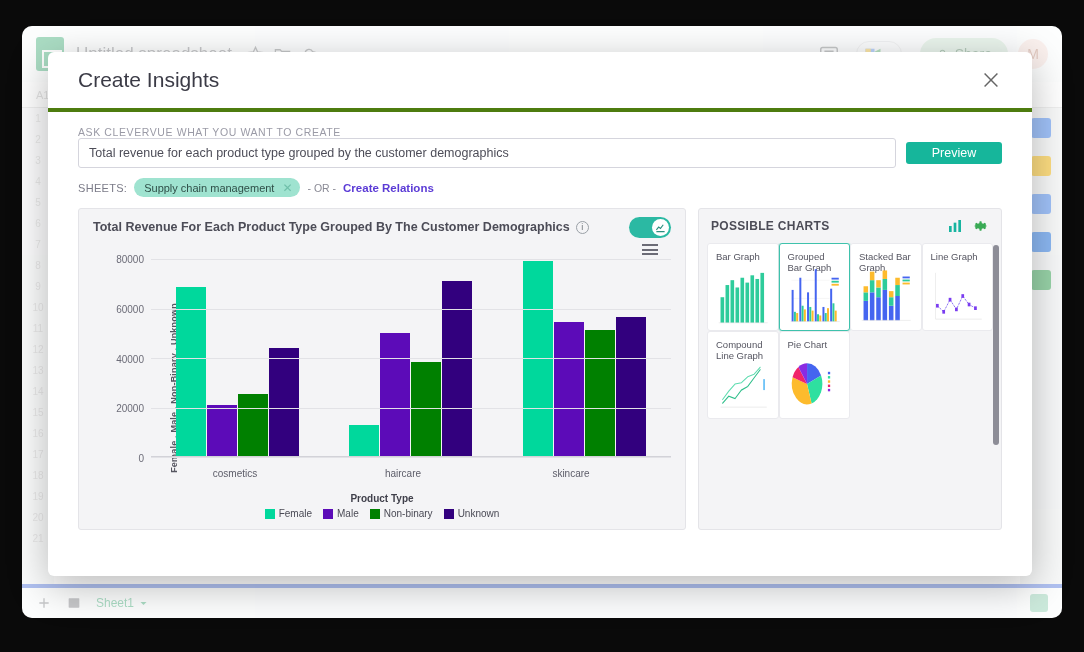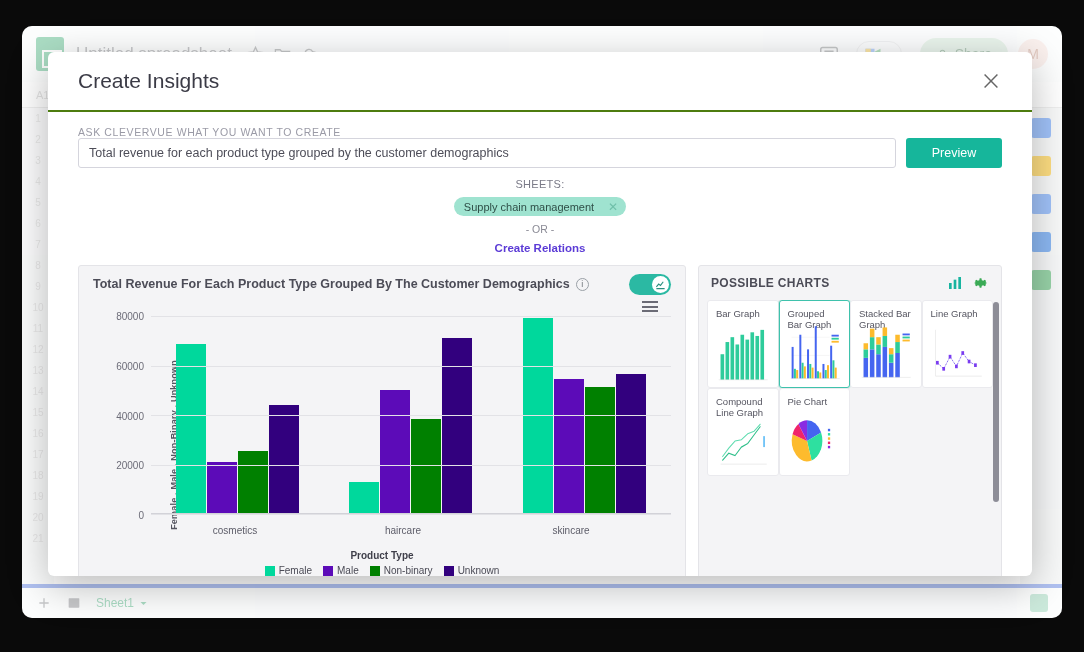--- a/index.html
+++ b/index.html
@@ -84,46 +84,46 @@
 
   
   .modal {
     position: absolute; left: 48px; top: 52px; width: 984px; height: 524px;
     background: #ffffff; border-radius: 6px;
     box-shadow: 0 10px 40px rgba(0,0,0,.28);
     display: flex; flex-direction: column;
   }
   .modal-header {
     height: 60px; display: flex; align-items: center; padding: 8px 30px;
-    flex: 0 0 auto; border-bottom: 2px solid #4d7c0f;
+    flex: 0 0 auto; border-bottom: 4px solid #4d7c0f;
   }
   .modal-title { font-size: 21px; color: #3b3b46; font-weight: 400; }
   .hdr-spacer { flex: 1 1 auto; }
   .close-x { width: 22px; height: 22px; color: #666; cursor: pointer; }
 
   .modal-body { flex: 1 1 auto; padding: 14px 30px 0 30px; overflow: hidden; }
   .ask-label {
     font-size: 10.5px; color: #9a9aa6; letter-spacing: .6px; margin-bottom: 0;
   }
   .query-row { display: flex; align-items: center; gap: 10px; }
   .query-input {
     flex: 1 1 auto; height: 30px; border: 1px solid #d5d5dd; border-radius: 3px;
     font-size: 12.5px; color: #4d4d58; padding: 0 10px;
     font-family: "Liberation Sans", sans-serif; background: #fff;
   }
   .preview-btn {
-    width: 96px; height: 30px; background: #16b69b; color: #fff; border: none;
+    width: 96px; height: 22px; background: #16b69b; color: #fff; border: none;
     border-radius: 3px; font-size: 12.5px; cursor: pointer;
     font-family: "Liberation Sans", sans-serif;
   }
-  .sheets-row { display: flex; align-items: center; gap: 7px; margin-top: 10px; font-size: 11px; flex-direction: column; }
+  .sheets-row { display: flex; align-items: center; gap: 7px; margin-top: 10px; font-size: 11px; }
   .sheets-label { color: #7b7b88; letter-spacing: .3px; }
   .sheet-chip {
     background: #9fe3d0; color: #2f4f48; border-radius: 11px; height: 19px;
-    display: flex; align-items: center; gap: 14px; padding: 0 8px 0 10px; font-size: 11px;
+    display: flex; align-items: center; gap: 8px; padding: 0 8px 0 10px; font-size: 11px;
   }
   .chip-x { color: #6fbfa9; font-size: 12px; cursor: pointer; line-height: 1; }
   .or-text { color: #8a8a95; font-size: 10.5px; }
   .create-rel { color: #5b3bd6; font-size: 11.5px; font-weight: bold; cursor: pointer; }
 
   .panels { display: flex; gap: 12px; margin-top: 11px; height: 322px; }
 
   
   .chart-card {
     flex: 1 1 auto; background: #f4f4f6; border: 1px solid #e4e4e8; border-radius: 3px;

